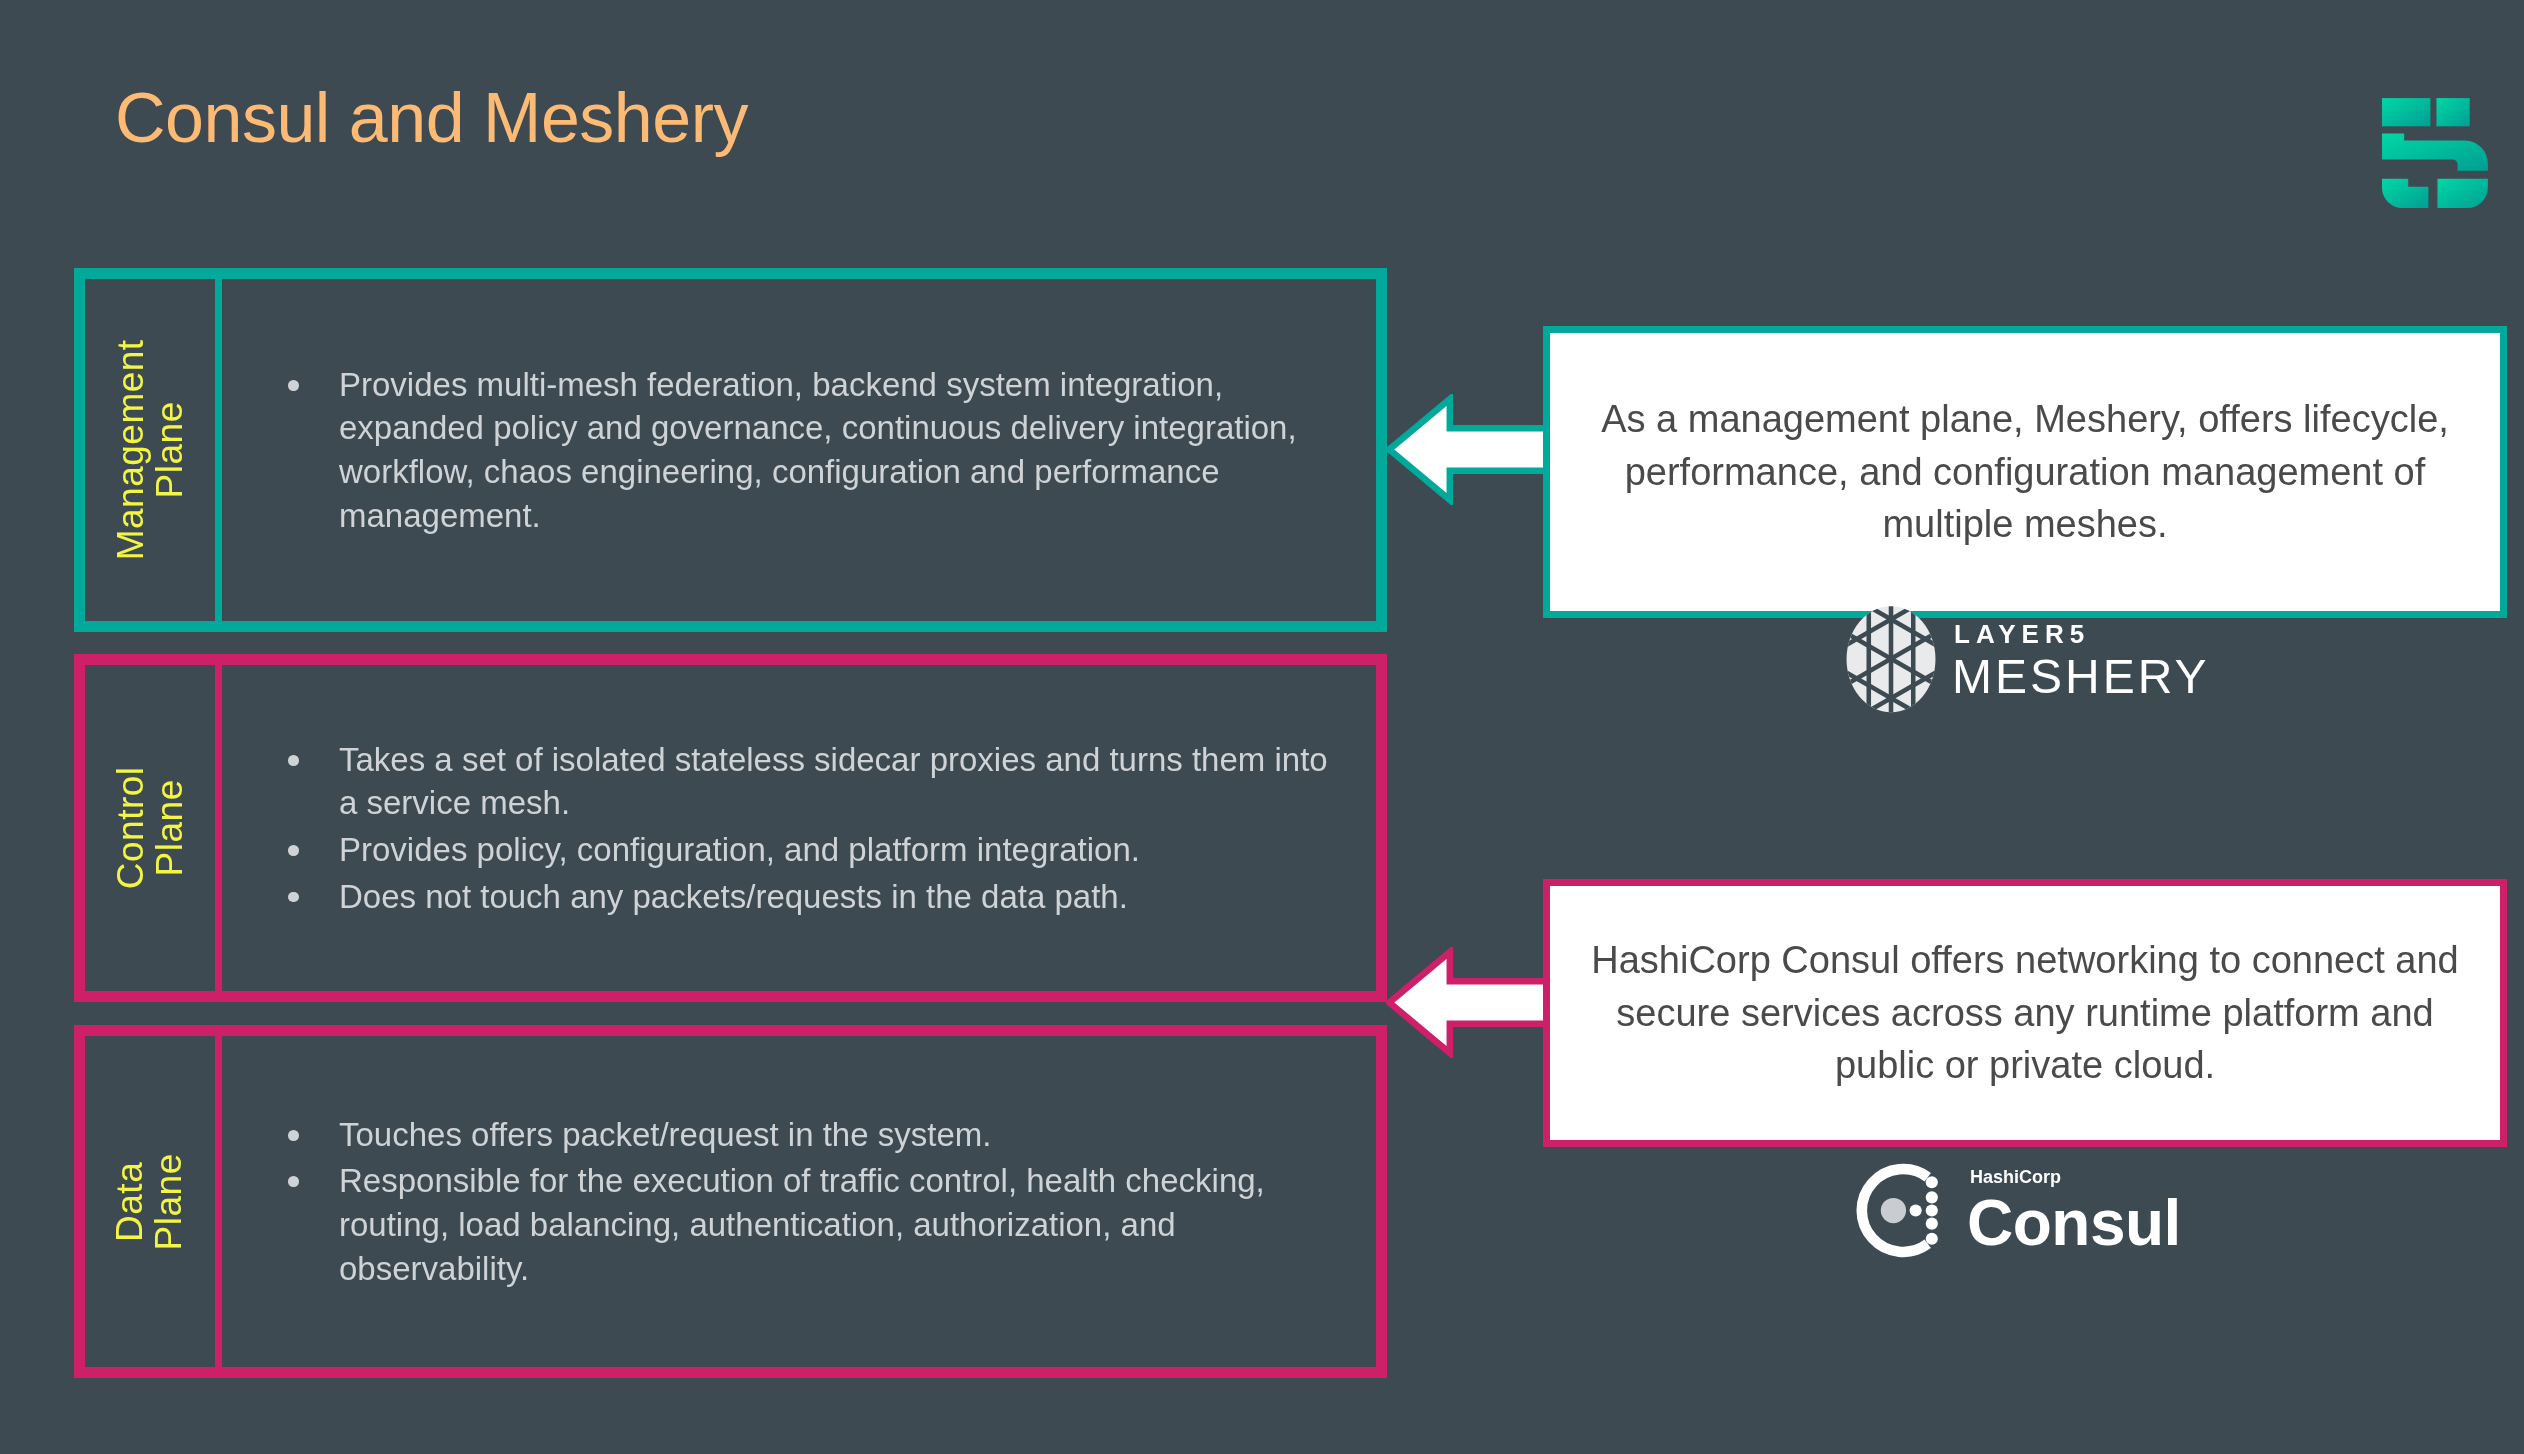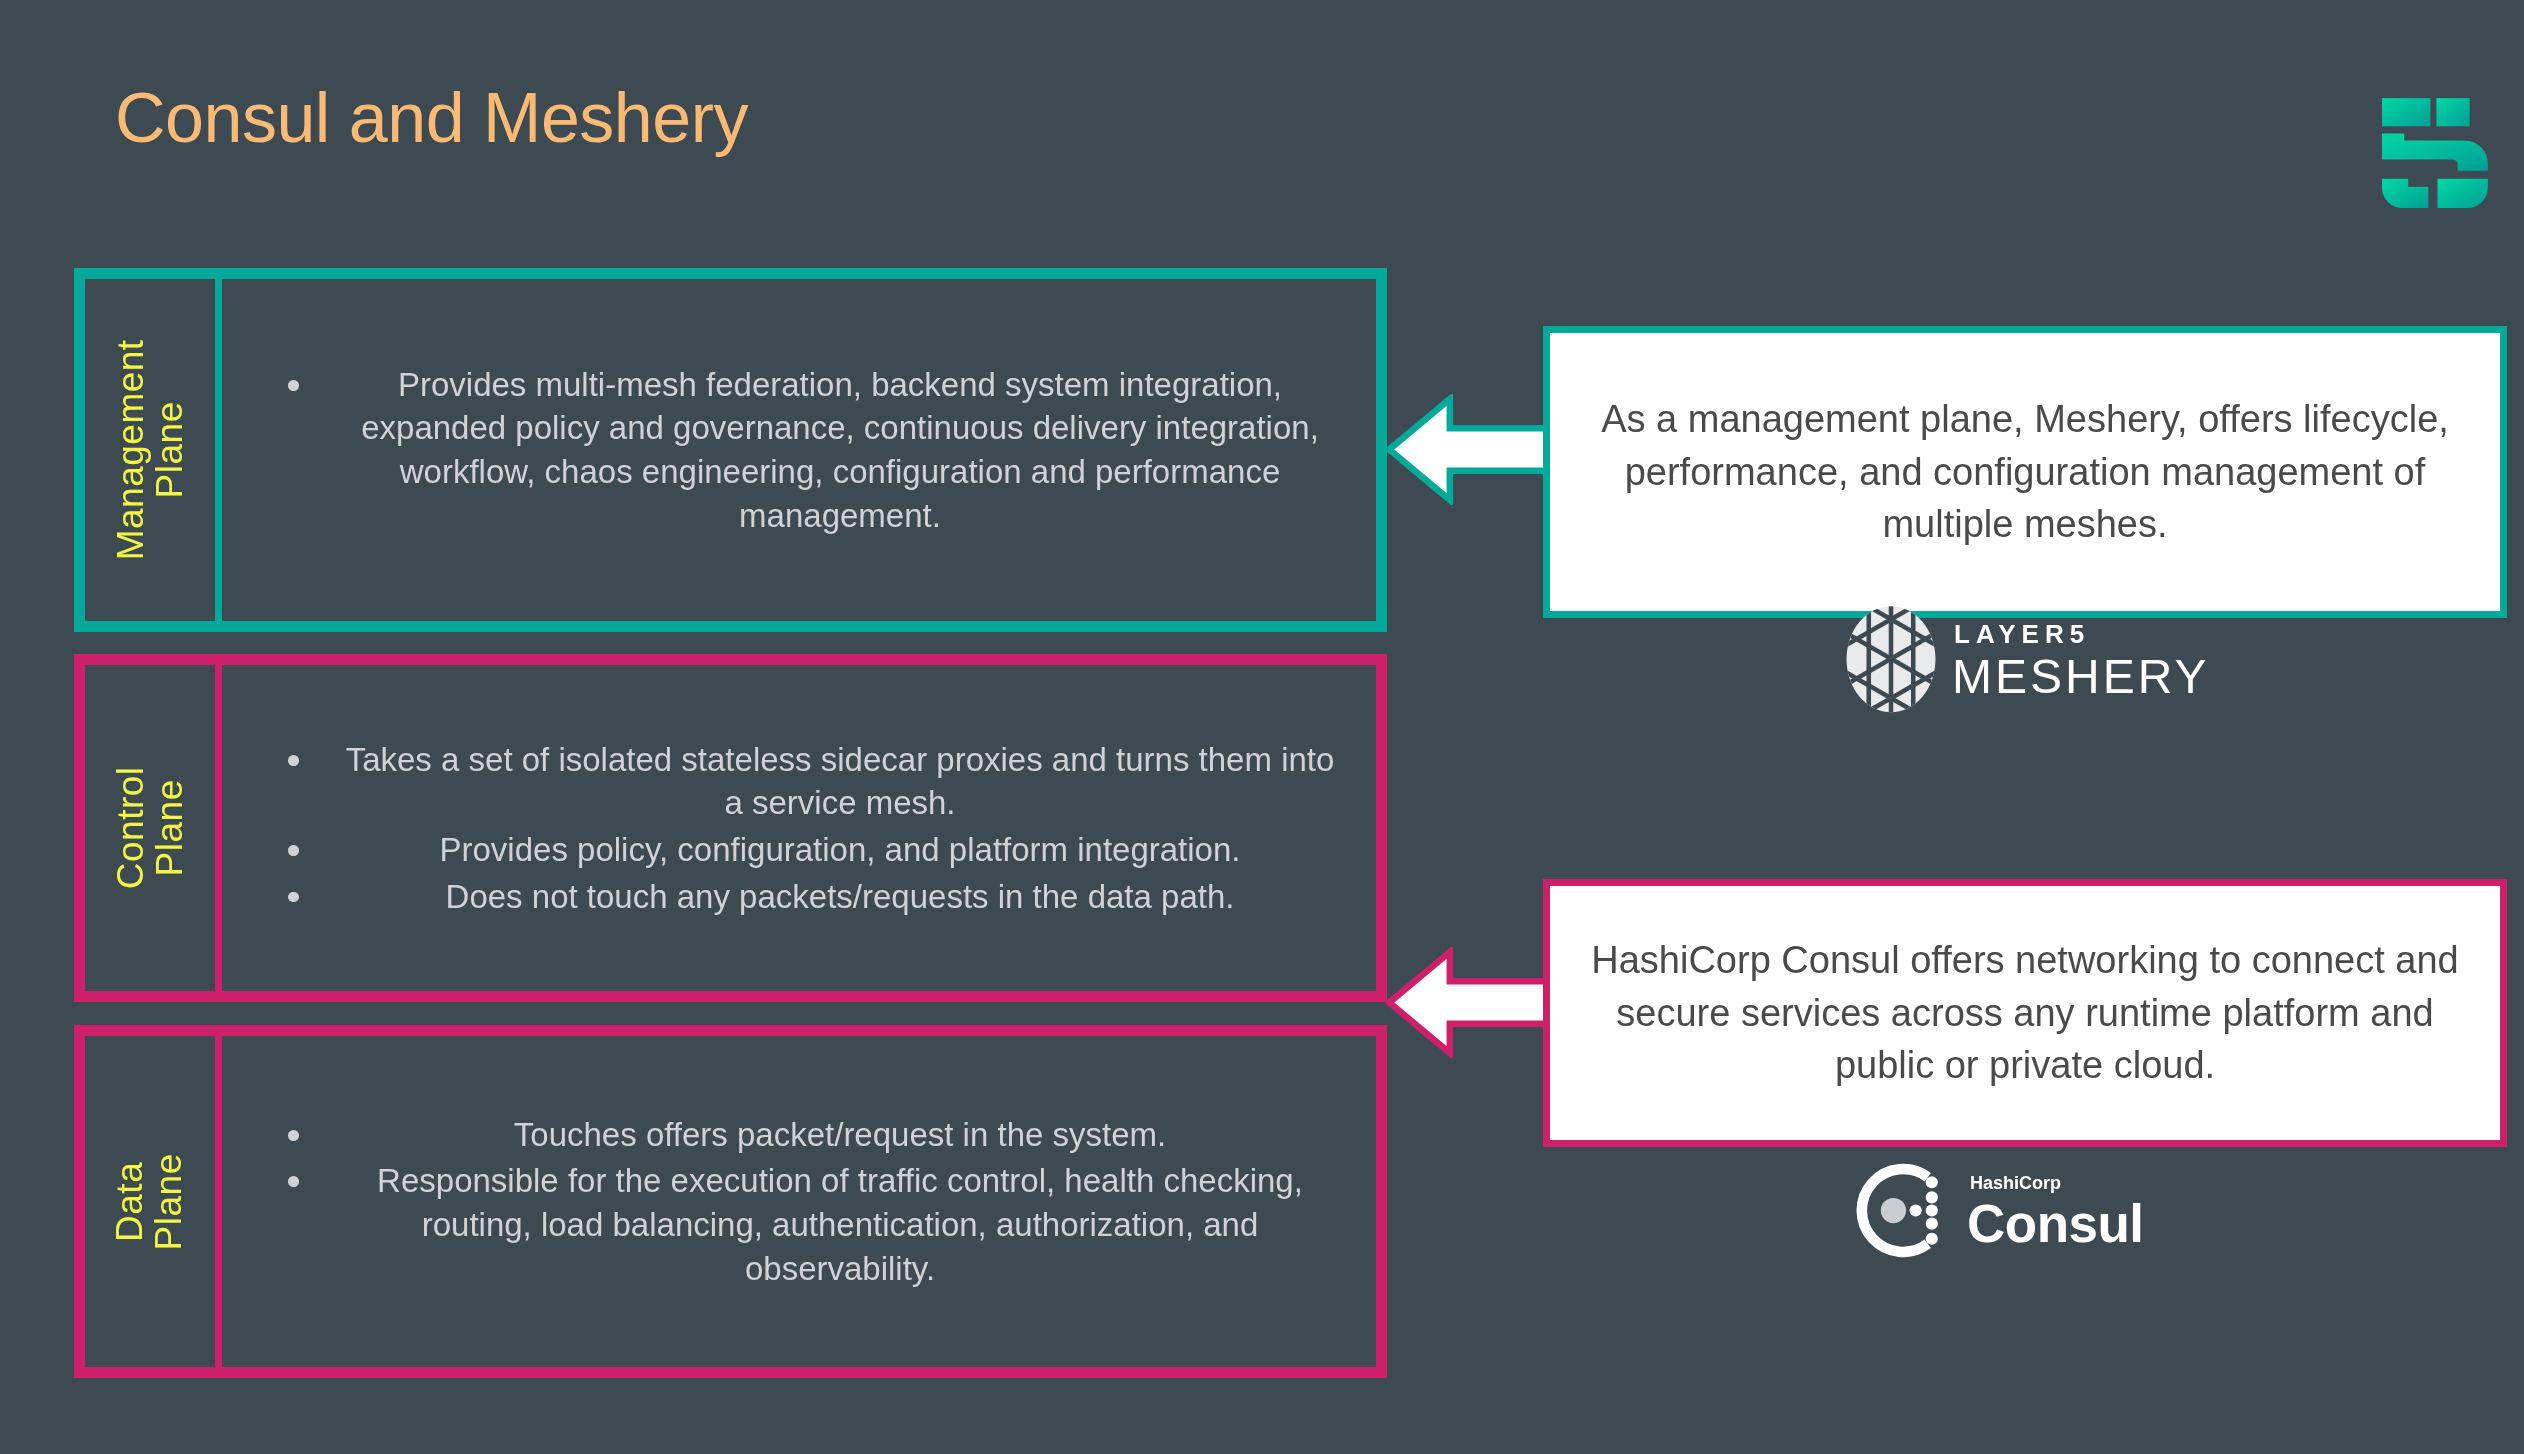--- a/index.html
+++ b/index.html
@@ -77,21 +77,20 @@
   }
   .plane-label .l2 { display: block; }
 
   .plane-body {
     flex: 1 1 auto;
     box-sizing: border-box;
     display: flex;
     flex-direction: column;
     justify-content: center;
     padding: 0 35px 0 20px;
-    text-align: center;
   }
 
   ul.bullets {
     margin: 0;
     padding: 0;
     list-style: none;
   }
   ul.bullets li {
     position: relative;
     color: #cfd3d6;
@@ -172,21 +171,21 @@
   .hashicorp-text {
     color: #ffffff;
     font-size: 18px;
     font-weight: 700;
     line-height: 1;
     margin-bottom: 5px;
     margin-left: 3px;
   }
   .consul-text {
     color: #ffffff;
-    font-size: 53px;
+    font-size: 64px;
     font-weight: 700;
     line-height: 1;
     letter-spacing: -0.5px;
   }
 </style>
 </head>
 <body>
 
 <div class="slide">
 

